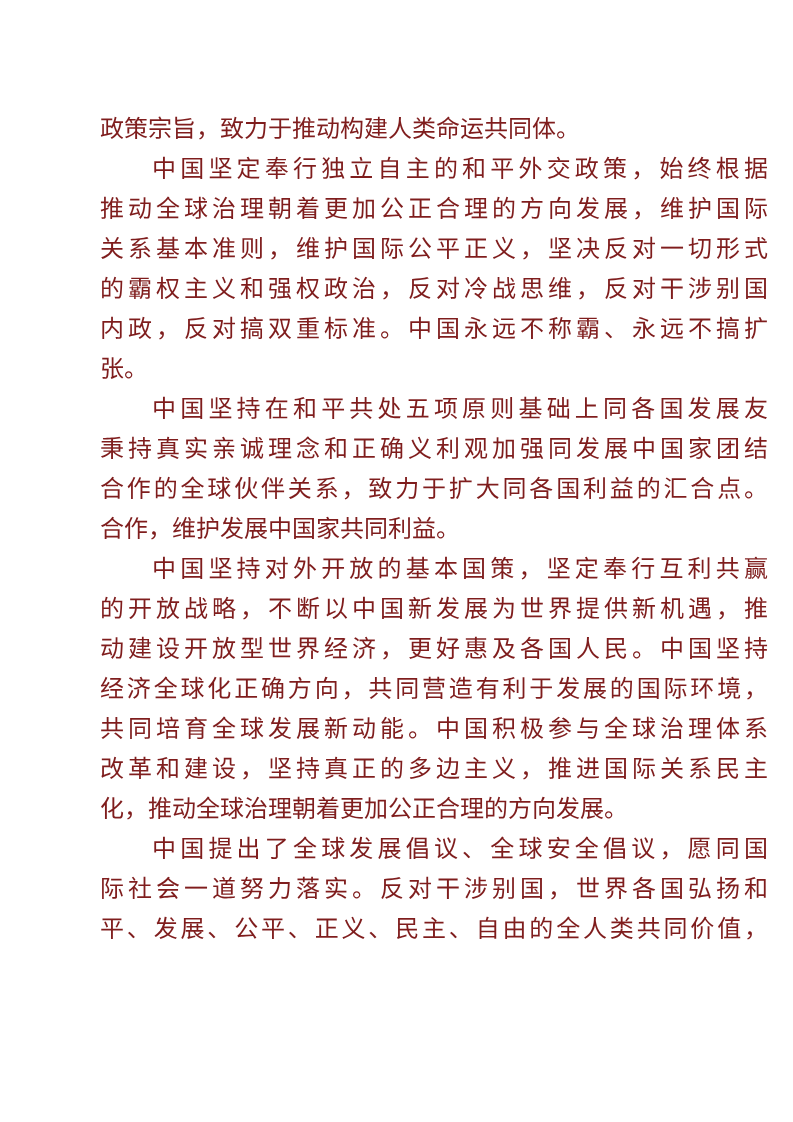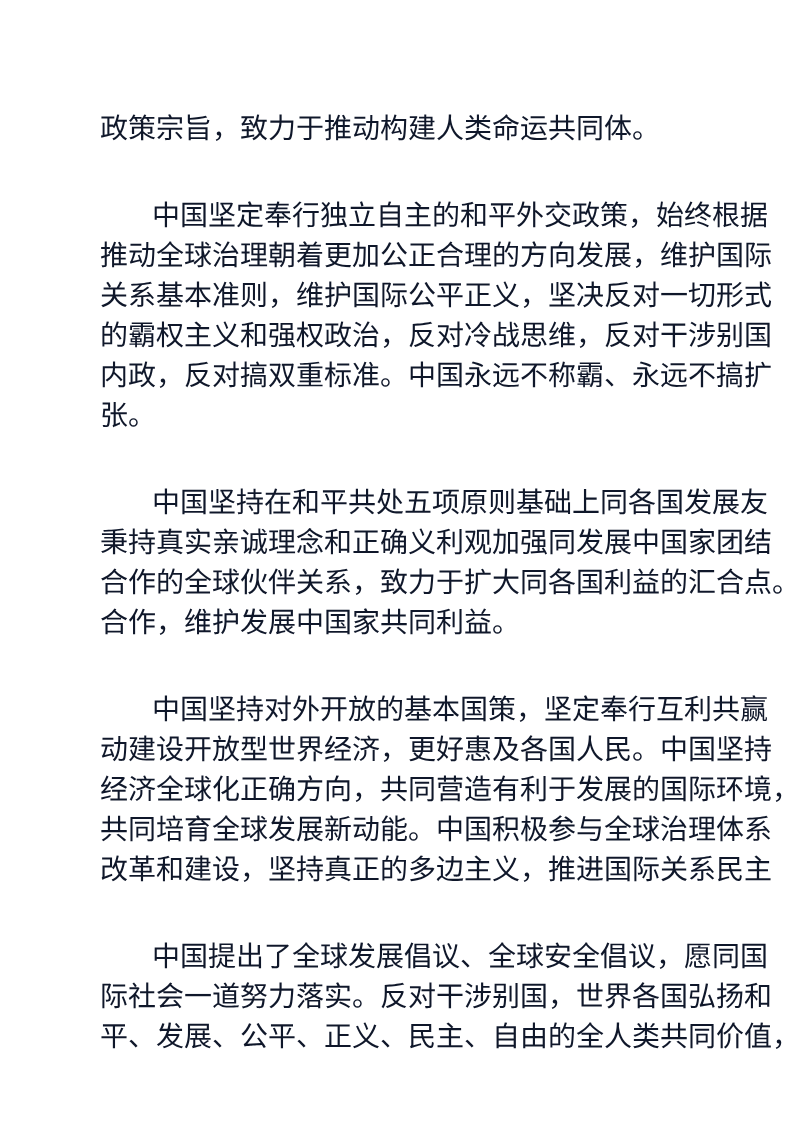--- a/index.html
+++ b/index.html
@@ -21,31 +21,30 @@
   }
   .text-block {
     position: absolute;
     left: 100px;
     top: 109px;
     width: 668px;
   }
   .line {
     height: 40px;
     line-height: 40px;
-    font-size: 28px;
-    color: #0f172a;
+    font-size: 24px;
+    color: #7f1d1d;
     text-align: justify;
     text-align-last: justify;
     text-justify: inter-character;
     white-space: nowrap;
     overflow: visible;
   }
   .line.indent {
     text-indent: 52px;
-    margin-top: 47px;
   }
   .line.para-end {
     text-align: left;
     text-align-last: left;
   }
 </style>
 </head>
 <body>
 
 <div class="page">
@@ -55,21 +54,23 @@
     <div class="line">推动全球治理朝着更加公正合理的方向发展，维护国际</div>
     <div class="line">关系基本准则，维护国际公平正义，坚决反对一切形式</div>
     <div class="line">的霸权主义和强权政治，反对冷战思维，反对干涉别国</div>
     <div class="line">内政，反对搞双重标准。中国永远不称霸、永远不搞扩</div>
     <div class="line para-end">张。</div>
     <div class="line indent">中国坚持在和平共处五项原则基础上同各国发展友</div>
     <div class="line">秉持真实亲诚理念和正确义利观加强同发展中国家团结</div>
     <div class="line">合作的全球伙伴关系，致力于扩大同各国利益的汇合点。</div>
     <div class="line para-end">合作，维护发展中国家共同利益。</div>
     <div class="line indent">中国坚持对外开放的基本国策，坚定奉行互利共赢</div>
+    <div class="line">的开放战略，不断以中国新发展为世界提供新机遇，推</div>
     <div class="line">动建设开放型世界经济，更好惠及各国人民。中国坚持</div>
     <div class="line">经济全球化正确方向，共同营造有利于发展的国际环境，</div>
     <div class="line">共同培育全球发展新动能。中国积极参与全球治理体系</div>
     <div class="line">改革和建设，坚持真正的多边主义，推进国际关系民主</div>
+    <div class="line para-end">化，推动全球治理朝着更加公正合理的方向发展。</div>
     <div class="line indent">中国提出了全球发展倡议、全球安全倡议，愿同国</div>
     <div class="line">际社会一道努力落实。反对干涉别国，世界各国弘扬和</div>
     <div class="line">平、发展、公平、正义、民主、自由的全人类共同价值，</div>
   </div>
 </div>
 
 </body></html>

